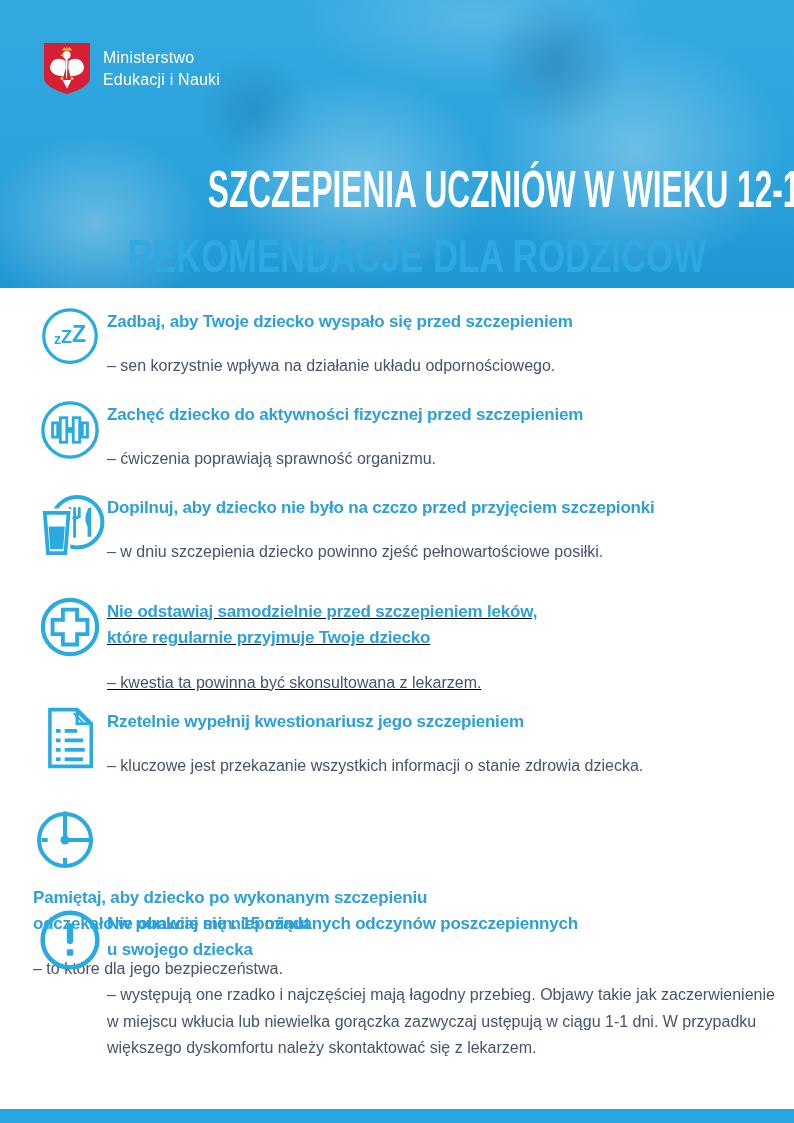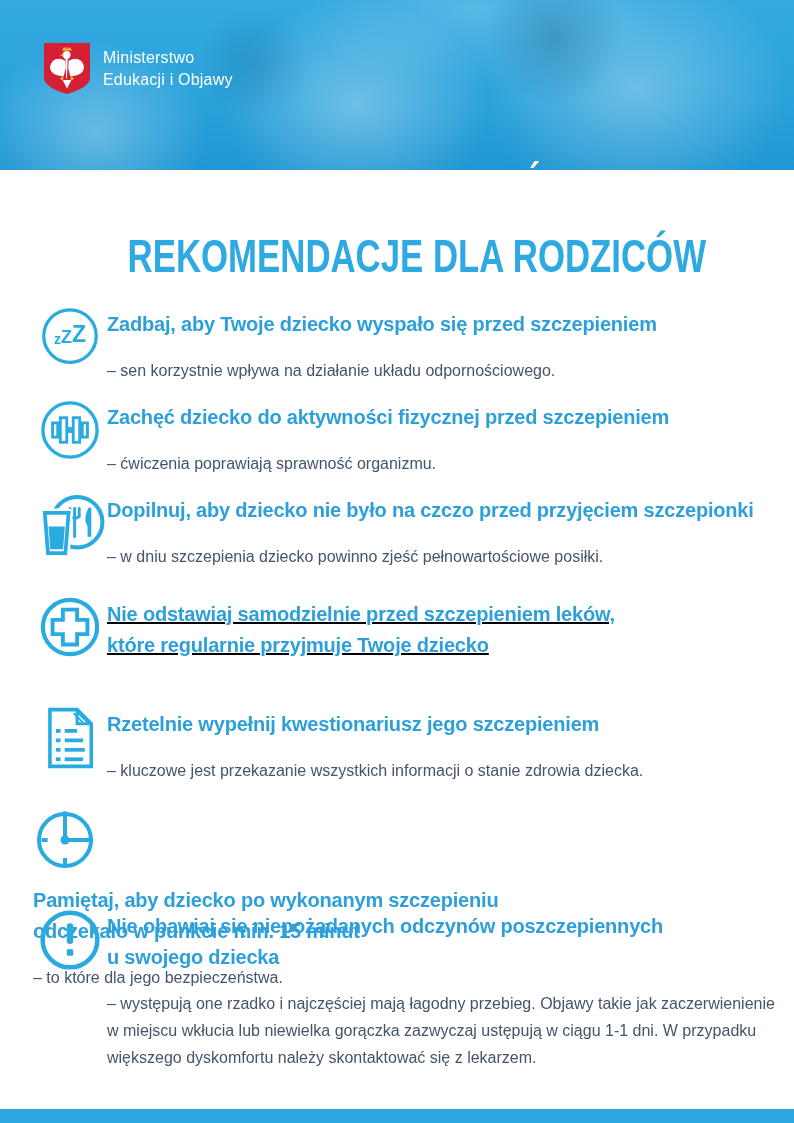--- a/index.html
+++ b/index.html
@@ -3,21 +3,21 @@
 <meta charset="utf-8">
 <style>
   html,body{margin:0;padding:0;background:#e8e8e8;}
   .poster{
     position:relative;width:794px;height:1123px;margin:0 auto;
     background:#ffffff;overflow:hidden;
     font-family:"Liberation Sans",sans-serif;
   }
   
   .header{
-    position:absolute;top:0;left:0;width:794px;height:170px;
+    position:absolute;top:0;left:0;width:794px;height:288px;
     background:
       radial-gradient(circle 95px at 70% 22%, rgba(12,84,130,.30), transparent 72%),
       radial-gradient(circle 80px at 32% 38%, rgba(12,84,130,.22), transparent 70%),
       radial-gradient(ellipse 160px 130px at 12% 78%, rgba(255,255,255,.30), transparent 70%),
       radial-gradient(ellipse 190px 150px at 45% 62%, rgba(255,255,255,.32), transparent 70%),
       radial-gradient(ellipse 210px 170px at 80% 52%, rgba(255,255,255,.30), transparent 72%),
       radial-gradient(ellipse 260px 110px at 60% 6%, rgba(255,255,255,.18), transparent 70%),
       linear-gradient(180deg,#33a9e0 0%,#2ba2db 60%,#2097d3 100%);
   }
   .brand{position:absolute;top:42px;left:43px;display:flex;align-items:center;}
@@ -32,21 +32,21 @@
   .subtitle{position:absolute;left:0;width:794px;top:228px;text-align:center;margin-left:20px;}
   .subtitle .t{
     display:inline-block;transform:scaleX(.74);transform-origin:50% 50%;
     white-space:nowrap;color:#2fa9e1;font-weight:700;font-size:47px;letter-spacing:0;
   }
   
   .rec{position:absolute;left:33px;right:18px;display:flex;align-items:flex-start;}
   .rec .icon-col{flex:0 0 74px;display:flex;justify-content:center;}
   .rec .text-col{flex:1;padding-left:0;}
   .rec-heading{
-    margin:3px 0 0;color:#2d9fd9;font-weight:700;font-size:20px;
+    margin:3px 0 0;color:#2d9fd9;font-weight:700;font-size:17px;
     line-height:1.55;letter-spacing:-.2px;white-space:pre;
   }
   .rec-desc{
     margin:18px 0 0;color:#44546a;font-size:16px;line-height:1.68;letter-spacing:0;
     max-width:668px;
   }
   .icon-wrap{position:relative;width:60px;height:60px;}
   .zzz{
     position:absolute;left:0;top:0;width:60px;height:60px;
     display:flex;align-items:center;justify-content:center;
@@ -71,21 +71,21 @@
         <path d="M24 9 c-3 0 -4.4 1.8 -4.4 3.8 c0 2.6 1.8 3.6 3 4.6 l0.6 19 l0.8 0 l0.6 -19 c1.2 -1 3 -2 3 -4.6 c0 -2 -1.4 -3.8 -3.6 -3.8 z" fill="#ffffff"></path>
         <path d="M20.6 12 l-3.4 1 l3.4 2 z" fill="#f6c43b"></path>
         <path d="M22.4 19 C15.5 14.5 8.5 17 7 25 C7.2 31 12.5 33.6 20.6 34.4 L22.8 26 Z" fill="#ffffff"></path>
         <path d="M25.6 19 C32.5 14.5 39.5 17 41 25 C40.8 31 35.5 33.6 27.4 34.4 L25.2 26 Z" fill="#ffffff"></path>
         <path d="M19.6 38 h8.8 l-4.4 8.6 z" fill="#ffffff"></path>
         <circle cx="19" cy="36.4" r="1.5" fill="#f6c43b"></circle>
         <circle cx="29" cy="36.4" r="1.5" fill="#f6c43b"></circle>
       </svg>
       <div class="brand-text">
         <div>Ministerstwo</div>
-        <div>Edukacji i Objawy</div>
+        <div>Edukacji i Nauki</div>
       </div>
     </div>
     <div class="main-title">
       <span class="t">SZCZEPIENIA UCZNIÓW W WIEKU 12-18 LAT</span>
     </div>
   </div>
 
   <div class="subtitle">
     <span class="t">REKOMENDACJE DLA RODZICÓW</span>
   </div>
@@ -154,20 +154,21 @@
   <div class="rec" style="top:596px;text-decoration:underline;">
     <div class="icon-col">
       <svg width="62" height="62" viewBox="0 0 48 48">
         <circle cx="24" cy="24" r="21" fill="none" stroke="#29abe2" stroke-width="3.2"></circle>
         <path d="M18.5 10.5 h11 v8 h8 v11 h-8 v8 h-11 v-8 h-8 v-11 h8 z" fill="none" stroke="#29abe2" stroke-width="3"></path>
       </svg>
     </div>
     <div class="text-col">
       <p class="rec-heading">Nie odstawiaj samodzielnie przed szczepieniem leków,
 które regularnie przyjmuje Twoje dziecko</p>
+      <p class="rec-desc">– kwestia ta powinna być skonsultowana z lekarzem.</p>
     </div>
   </div>
 
   <div class="rec" style="top:706px;">
     <div class="icon-col">
       <svg width="52" height="64" viewBox="0 0 44 54">
         <path d="M5 3 h23 l12 12 v36 H5 z" fill="none" stroke="#29abe2" stroke-width="3"></path>
         <path d="M28 3 v12 h12" fill="none" stroke="#29abe2" stroke-width="2.6"></path>
         <path d="M25 6 l8 8 M27.5 4.5 l9 9" stroke="#29abe2" stroke-width="1.6"></path>
         <g stroke="#29abe2" stroke-width="3.2">

